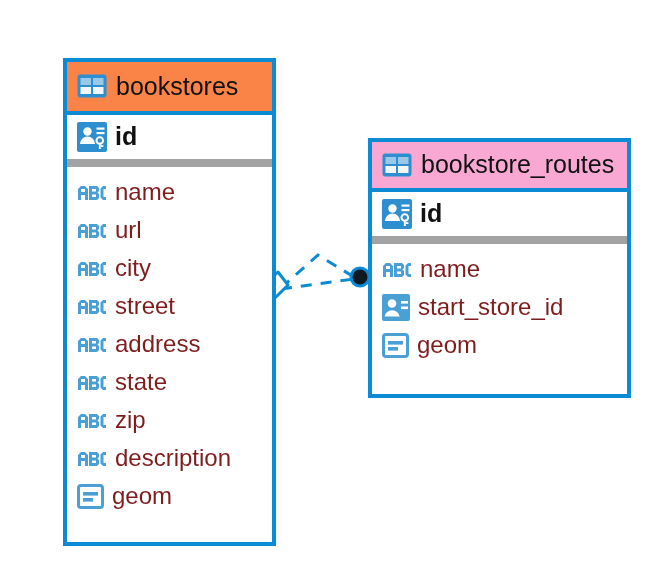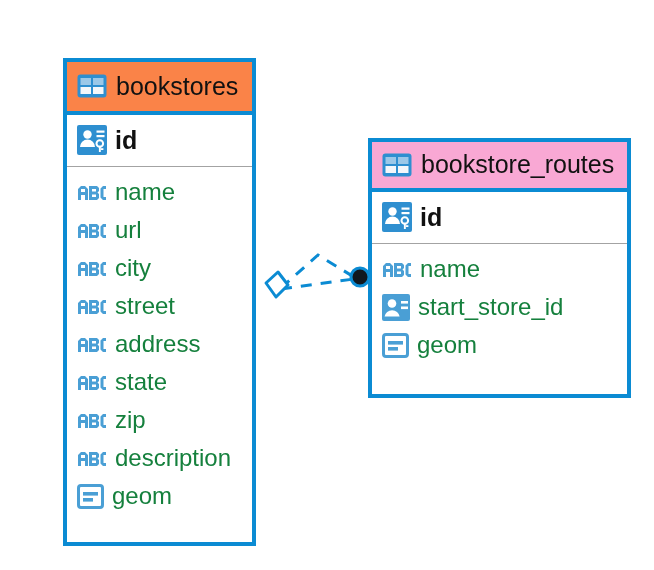--- a/index.html
+++ b/index.html
@@ -44,42 +44,42 @@
     line-height: 1.05;
     white-space: nowrap;
   }
 
   .pk-row {
     display: flex;
     align-items: center;
     gap: 8px;
     padding: 7px 10px 8px 10px;
     box-sizing: border-box;
-    border-bottom: 1px solid #a3a3a3;
+    border-bottom: 8px solid #a3a3a3;
   }
   .pk-label {
     font-size: 25px;
     font-weight: bold;
     color: #111111;
     line-height: 1.05;
   }
 
   .fields {
     padding: 6px 10px 6px 10px;
     box-sizing: border-box;
   }
   .field-row {
     display: flex;
     align-items: center;
     gap: 8px;
     height: 38px;
   }
   .field-label {
     font-size: 24px;
-    color: #15803d;
+    color: #7f1d1d;
     line-height: 1.05;
     white-space: nowrap;
   }
 
   
   .icon {
     flex: 0 0 auto;
     display: inline-flex;
     align-items: center;
     justify-content: center;
@@ -110,21 +110,21 @@
 
     <path d="M 281 288 L 318 255 L 354 277" fill="none" stroke="#0b8bd3" stroke-width="3" stroke-dasharray="11 9" stroke-linecap="butt"></path>
 
     <path d="M 281 289 L 354 279" fill="none" stroke="#0b8bd3" stroke-width="3" stroke-dasharray="11 9" stroke-linecap="butt"></path>
 
     <path d="M 266 283 L 278 272 L 288 285 L 276 297 Z" fill="#ffffff" stroke="#0b8bd3" stroke-width="3" stroke-linejoin="round"></path>
 
     <circle cx="360" cy="277" r="9" fill="#101820" stroke="#0b8bd3" stroke-width="3"></circle>
   </svg>
 
-  <div class="entity" id="entity-bookstores" style="left:63px; top:58px; width:193px; height:488px;">
+  <div class="entity" id="entity-bookstores" style="left:63px; top:58px; width:213px; height:488px;">
 
     <div class="entity-header orange" style="height:53px;">
       <span class="icon icon-table">
         <svg viewBox="0 0 30 24" xmlns="http://www.w3.org/2000/svg">
           <rect x="0.5" y="0.5" width="29" height="23" rx="3" fill="#2e8fd0"></rect>
           <rect x="3.5" y="4" width="10.5" height="7" fill="#9bc8e8"></rect>
           <rect x="16" y="4" width="10.5" height="7" fill="#9bc8e8"></rect>
           <rect x="3.5" y="13" width="10.5" height="7" fill="#f4f7fa"></rect>
           <rect x="16" y="13" width="10.5" height="7" fill="#f4f7fa"></rect>
         </svg>

